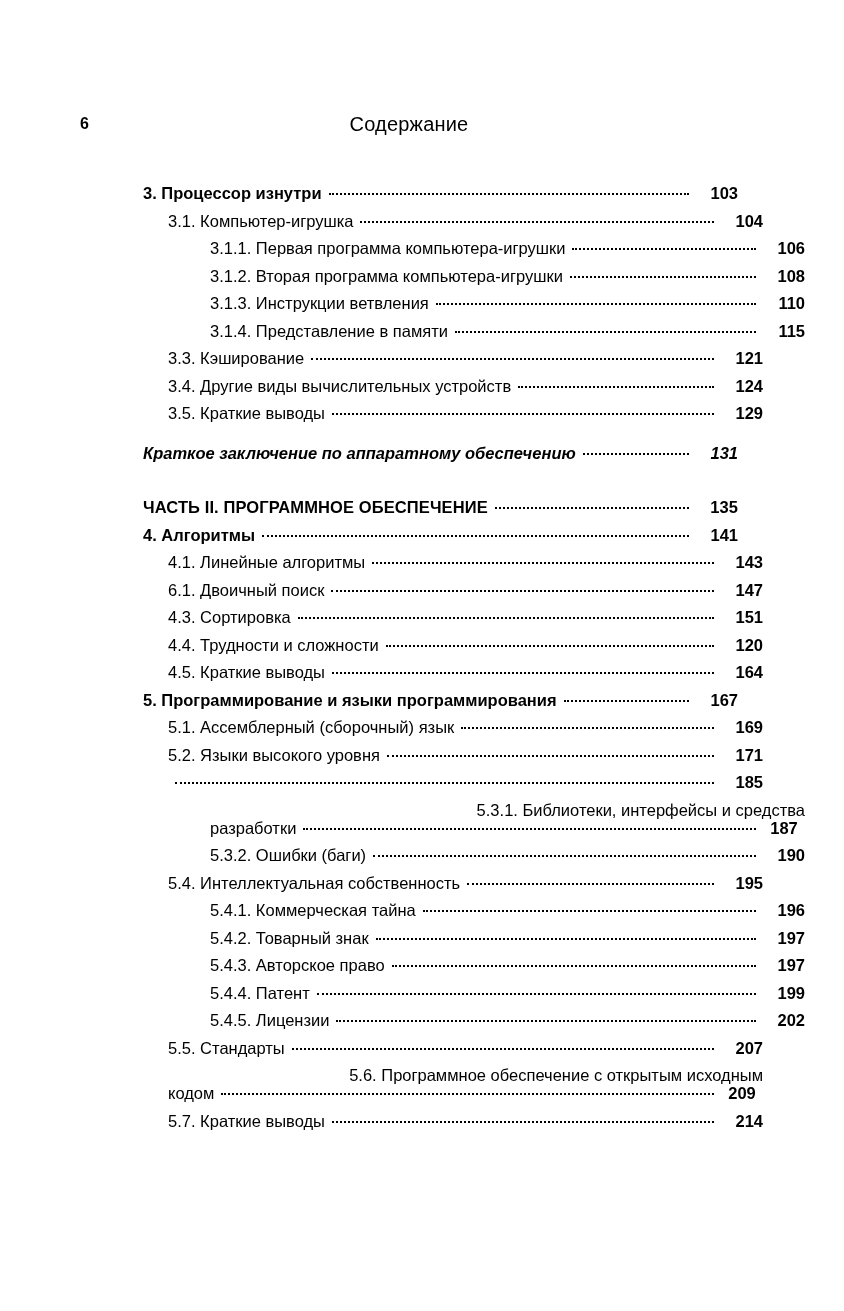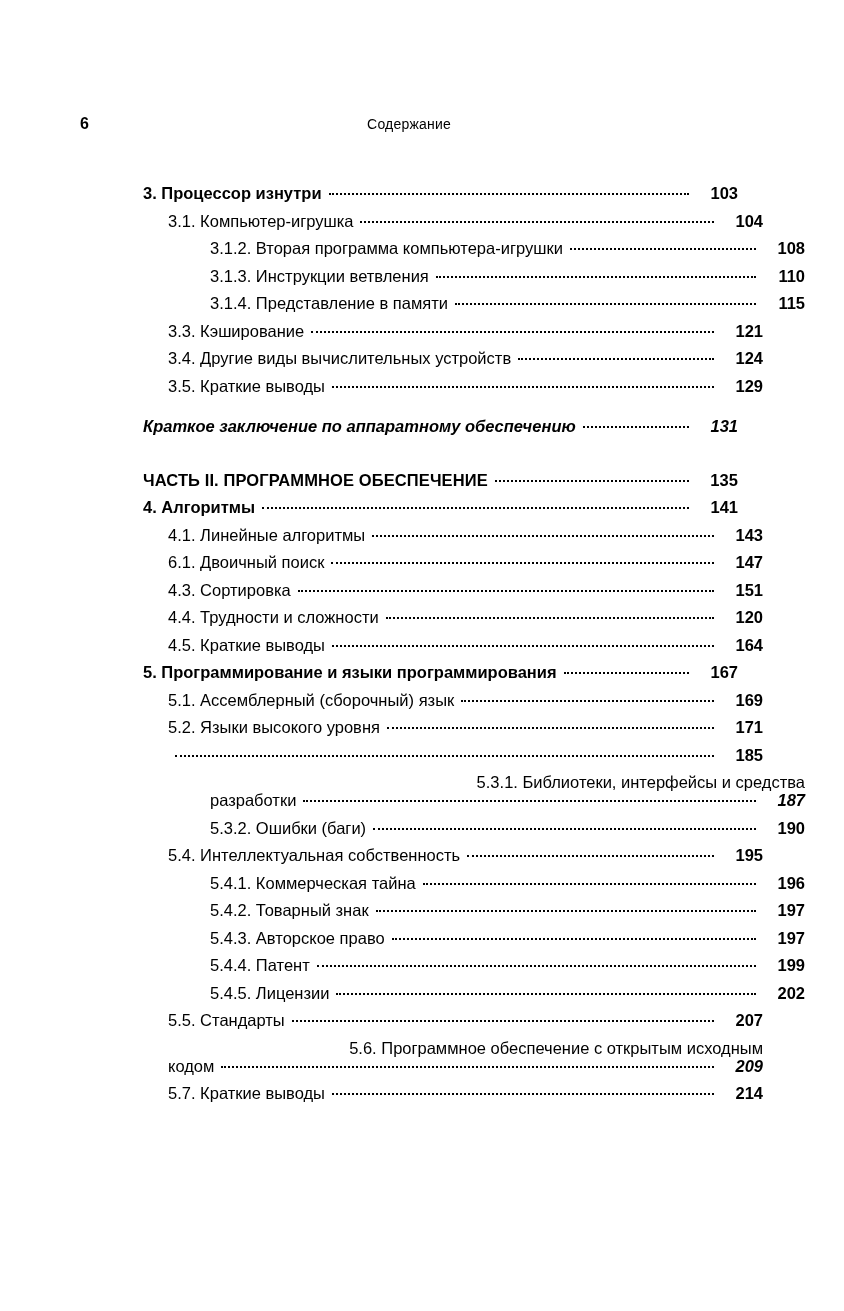--- a/index.html
+++ b/index.html
@@ -37,21 +37,21 @@
     font-size: 16px;
     font-weight: bold;
     line-height: 24px;
   }
   .running-title {
     position: absolute;
     left: 0;
     top: 0;
     width: 100%;
     text-align: center;
-    font-size: 14px;
+    font-size: 20px;
     line-height: 24px;
     letter-spacing: 0.2px;
   }
   .toc {
     position: absolute;
     left: 143px;
     top: 184px;
     width: 595px;
   }
   .entry {
@@ -111,24 +111,23 @@
     flex: 1 1 auto;
     margin: 0 7px;
     border-bottom: 2.3px dotted #000;
     position: relative;
     top: -4px;
     height: 6px;
     min-width: 10px;
   }
   .wrap-entry .second-line .pg {
     flex: 0 0 auto;
-    text-align: right;
+    text-align: center;
     width: 42px;
     font-weight: bold;
-    font-style: italic;
   }
   .ind1 { padding-left: 25px; }
   .ind2 { padding-left: 67px; }
 </style>
 </head>
 <body>
 
 <div class="page">
 
   <div class="header">
@@ -143,20 +142,25 @@
       <span class="dots"></span>
       <span class="pg">103</span>
     </div>
 
     <div class="entry lvl1">
       <span class="label">3.1. Компьютер-игрушка</span>
       <span class="dots"></span>
       <span class="pg">104</span>
     </div>
 
+    <div class="entry lvl2">
+      <span class="label">3.1.1. Первая программа компьютера-игрушки</span>
+      <span class="dots"></span>
+      <span class="pg">106</span>
+    </div>
 
     <div class="entry lvl2">
       <span class="label">3.1.2. Вторая программа компьютера-игрушки</span>
       <span class="dots"></span>
       <span class="pg">108</span>
     </div>
 
     <div class="entry lvl2">
       <span class="label">3.1.3. Инструкции ветвления</span>
       <span class="dots"></span>

